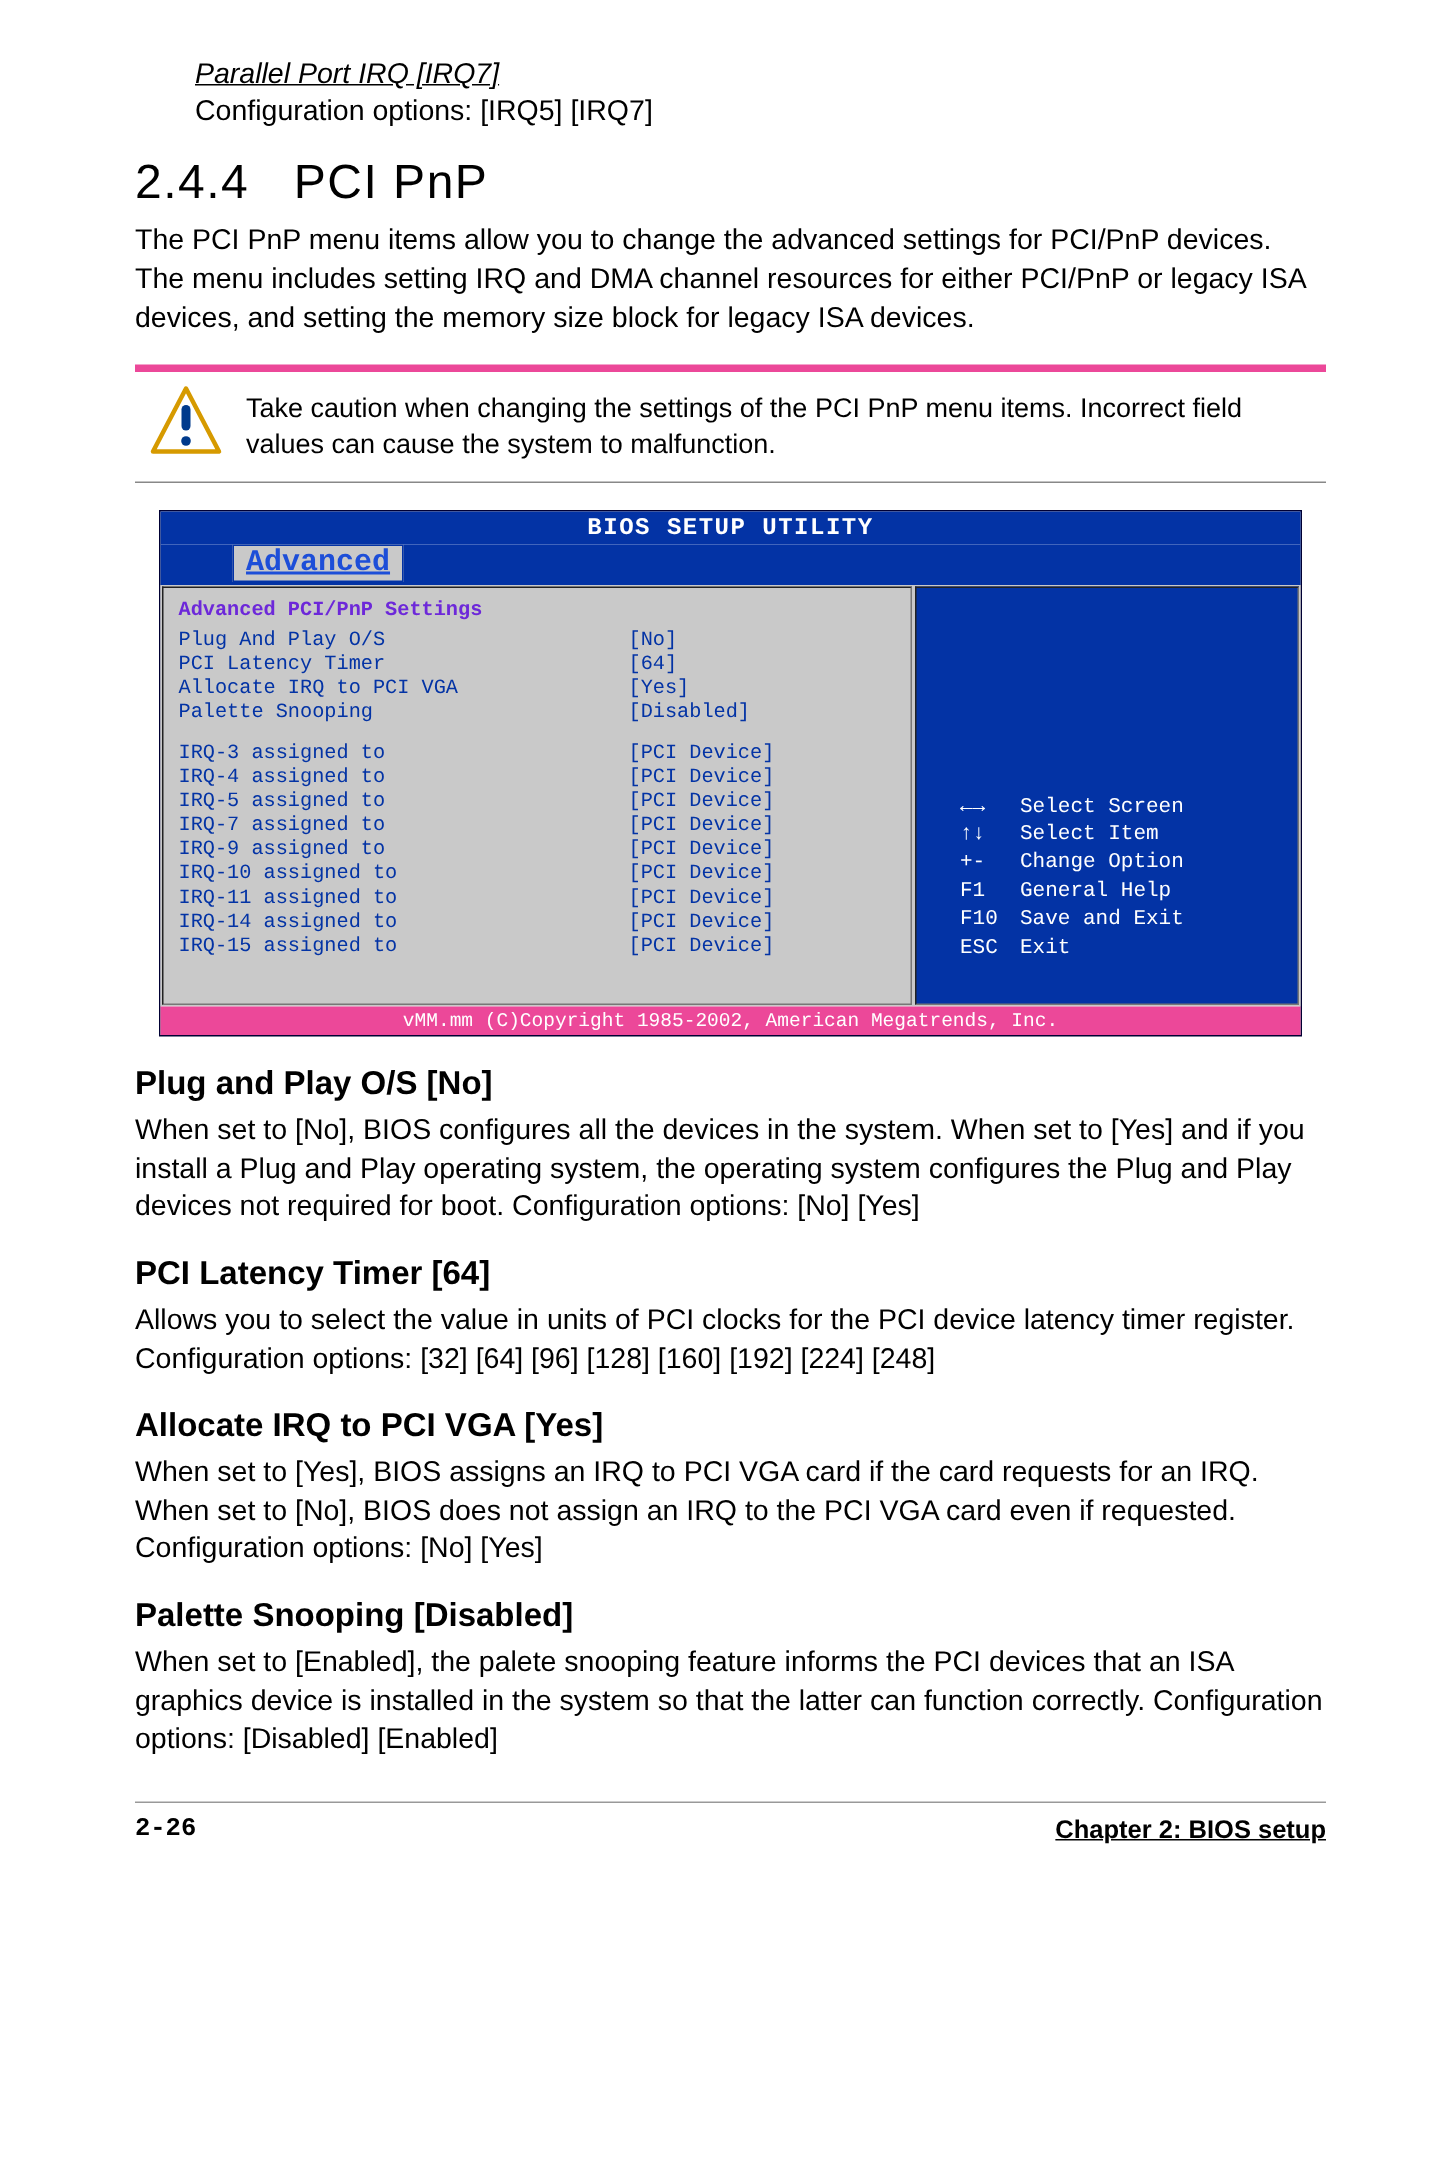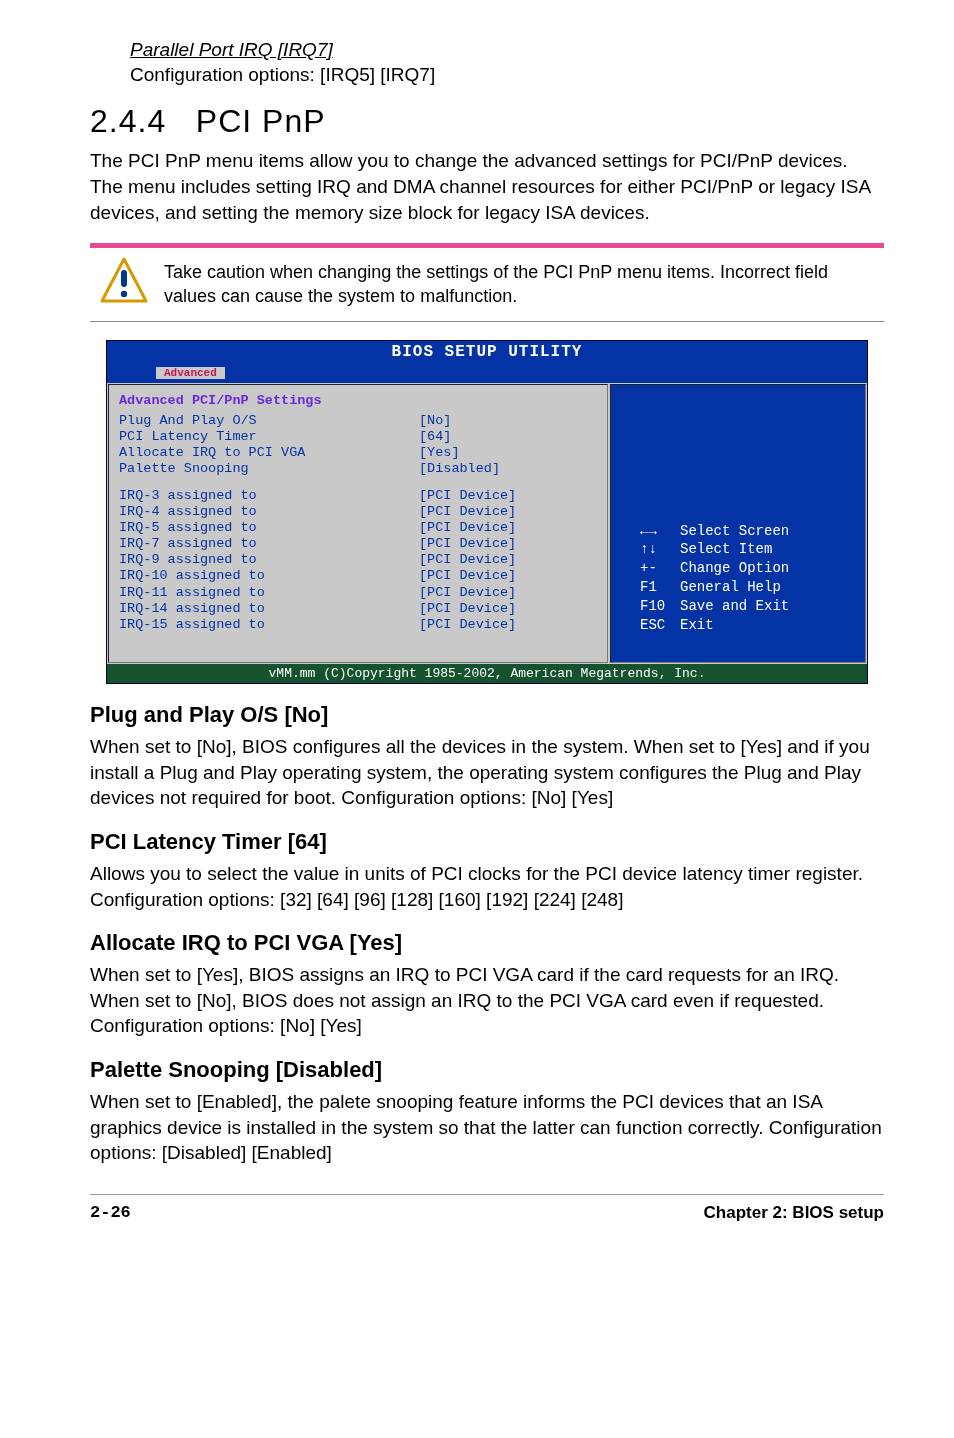--- a/index.html
+++ b/index.html
@@ -20,39 +20,39 @@
   }
   .body-text{ font-size:19px; line-height:1.35; margin:6px 0 18px 0; }
   .note-table{ border-collapse:collapse; width:100%; margin:4px 0 18px 0; }
   .note-table td{ border-top:5px solid #ec4899; border-bottom:1px solid #888; padding:8px 6px; vertical-align:middle; font-size:18px; line-height:1.35; }
   .note-icon{ width:56px; text-align:center; }
 
   
   .bios{ width:760px; margin:0 auto 18px auto; border:1px solid #003; font-family:"Courier New",monospace; }
   .bios-title{ background:#0333a5; color:#fff; text-align:center; font-weight:bold; font-size:16px; letter-spacing:1px; padding:2px 0; }
   .bios-tabs{ background:#0333a5; padding:0 0 2px 48px; }
-  .bios-tab{ display:inline-block; background:#c9c9c9; color:#be185d; font-weight:bold; padding:0 8px; font-size:11px; border:1px solid #0333a5; }
+  .bios-tab{ display:inline-block; background:#c9c9c9; color:#1d4ed8; font-weight:bold; padding:0 8px; font-size:20px; border:1px solid #0333a5;text-decoration:underline; }
   .bios-body{ display:flex; background:#c9c9c9; }
   .bios-left{ flex:1; border:1px inset #777; margin:1px; padding:6px 10px; color:#0333a5; font-size:13.5px; line-height:1.2; }
   .bios-right{ width:220px; border:1px inset #777; margin:1px; padding:17px; color:#fff; background:#0333a5; font-size:14px;font-family:Liberation Mono, monospace; }
   .bios-right-inner{ padding:120px 10px 10px 12px; line-height:1.35; }
   .bios-right .k{ display:inline-block; width:40px; color:#fff; }
   .bios-right .v{ color:#fff; }
   .bios-row{ display:flex; }
   .bios-lab{ flex:0 0 300px; white-space:pre; }
   .bios-val{ white-space:pre; }
   .bios-heading{ font-weight:bold; color:#6d28d9; margin:2px 0 4px 0; }
   .bios-warn{ margin:2px 0 10px 0; }
   .bios-gap{ height:10px; }
-  .bios-footer{ background:#14532d; color:#fff; font-size:13px; padding:2px 0; text-align:center; }
+  .bios-footer{ background:#ec4899; color:#fff; font-size:13px; padding:2px 0; text-align:center; }
 
   h3.sub{ font-size:22px; font-weight:bold; margin:14px 0 4px 0; }
   .footer-bar{ display:flex; justify-content:space-between; border-top:1px solid #999; padding:8px 0 4px 0; margin-top:28px; font-size:17px; }
   .footer-left{ font-weight:bold;font-family:Liberation Mono, monospace; }
-  .footer-right{ font-weight:bold; }
+  .footer-right{ font-weight:bold;text-decoration:underline; }
 
   svg.warn-ico{ width:50px; height:50px; }
 </style>
 </head>
 <body>
 
 <div class="page">
 
   <div class="indent-para">
     <u class="title">Parallel Port IRQ [IRQ7]</u><br>

